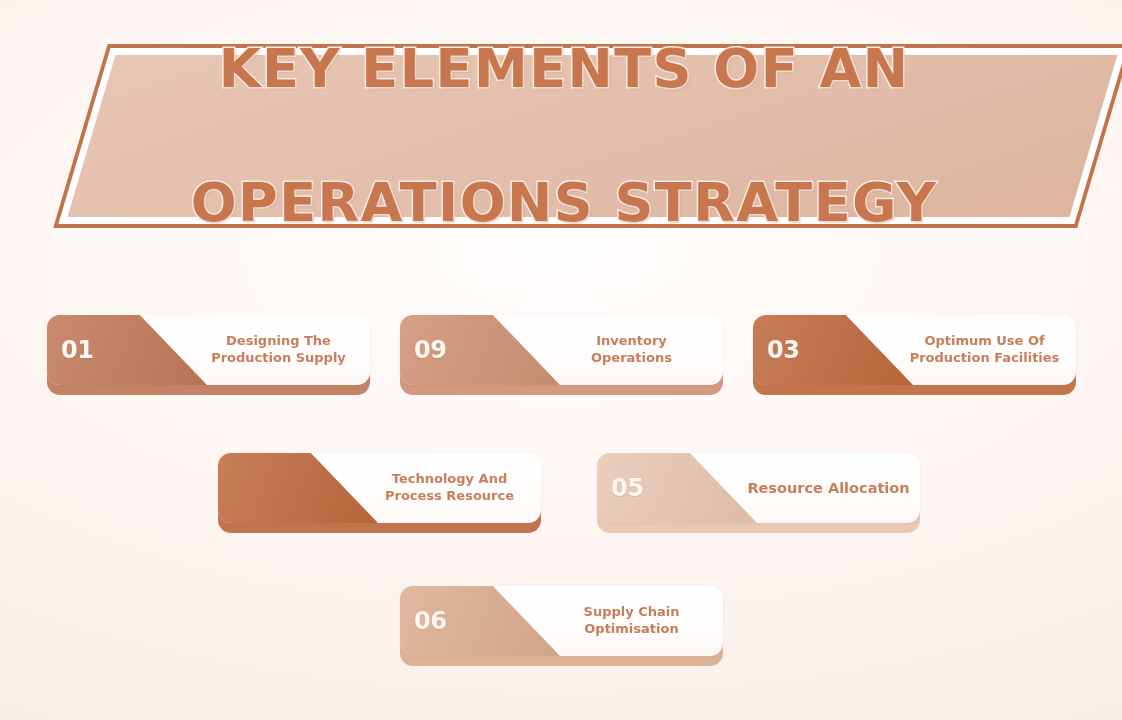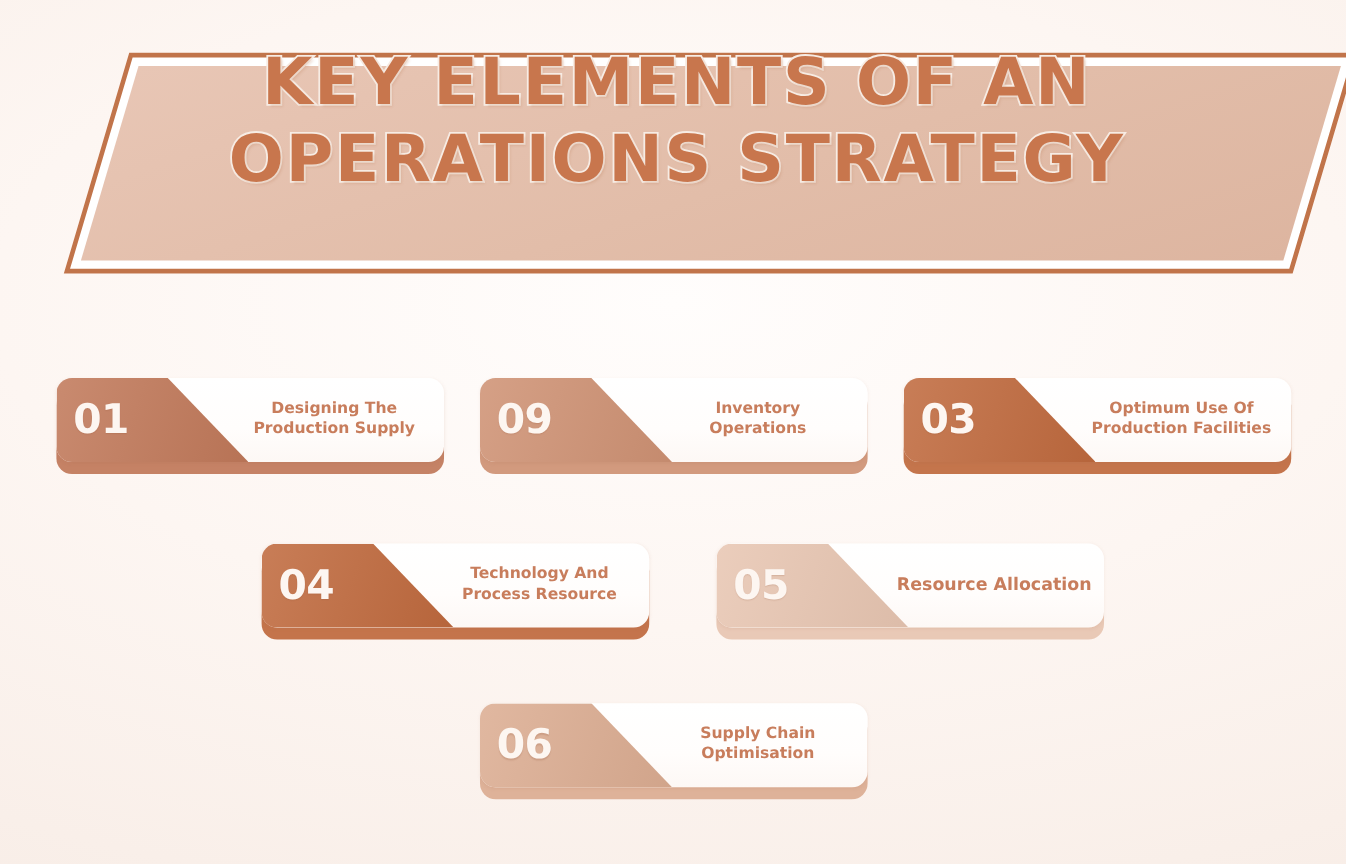--- a/index.html
+++ b/index.html
@@ -56,22 +56,22 @@
   }
   .banner-text {
     position: absolute;
     left: 0;
     top: 0;
     width: 1040px;
     height: 192px;
     display: flex;
     flex-direction: column;
     align-items: center;
-    justify-content: flex-start;
-    gap: 6px;
+    justify-content: space-between;
+    gap: 20px;
   }
   .banner-line {
     font-family: "DejaVu Sans", sans-serif;
     font-weight: 700;
     font-size: 54px;
     letter-spacing: 1.5px;
     line-height: 1.07;
     color: #c8764d;
     text-align: center;
     white-space: nowrap;
@@ -128,21 +128,21 @@
   }
   .card-num {
     position: absolute;
     left: 14px;
     top: 0;
     height: 70px;
     display: flex;
     align-items: center;
     font-family: "DejaVu Sans", sans-serif;
     font-weight: 700;
-    font-size: 34px;
+    font-size: 24px;
     letter-spacing: -0.5px;
     color: #fdf6f1;
     z-index: 3;
     text-shadow: 0 1px 1px rgba(140,80,50,0.18);
   }
   .card-label {
     position: absolute;
     left: 150px;
     right: 10px;
     top: 0;
@@ -212,21 +212,20 @@
           <div class="card-label">
             <div>Optimum Use Of</div>
             <div>Production Facilities</div>
           </div>
         </div>
       </div>
       <div class="card" style="left: 218px; top: 453px;">
         <div class="card-tray" style="background: rgb(192, 106, 62);"></div>
         <div class="card-body">
           <div class="card-num-panel" style="background: rgb(192, 106, 62);"></div>
-          <div class="card-num">04</div>
           <div class="card-label">
             <div>Technology And</div>
             <div>Process Resource</div>
           </div>
         </div>
       </div>
       <div class="card" style="left: 597px; top: 453px;">
         <div class="card-tray" style="background: rgb(232, 198, 178);"></div>
         <div class="card-body">
           <div class="card-num-panel" style="background: rgb(232, 198, 178);"></div>

